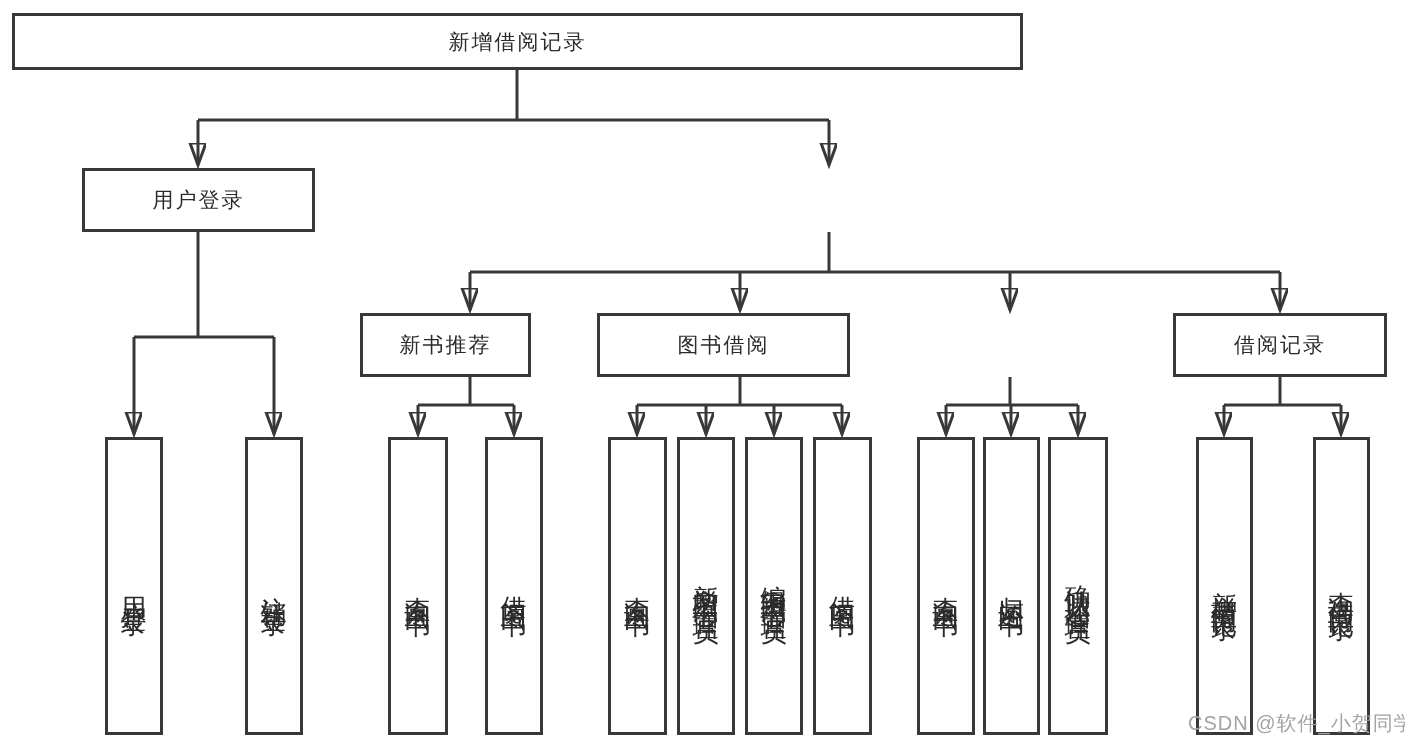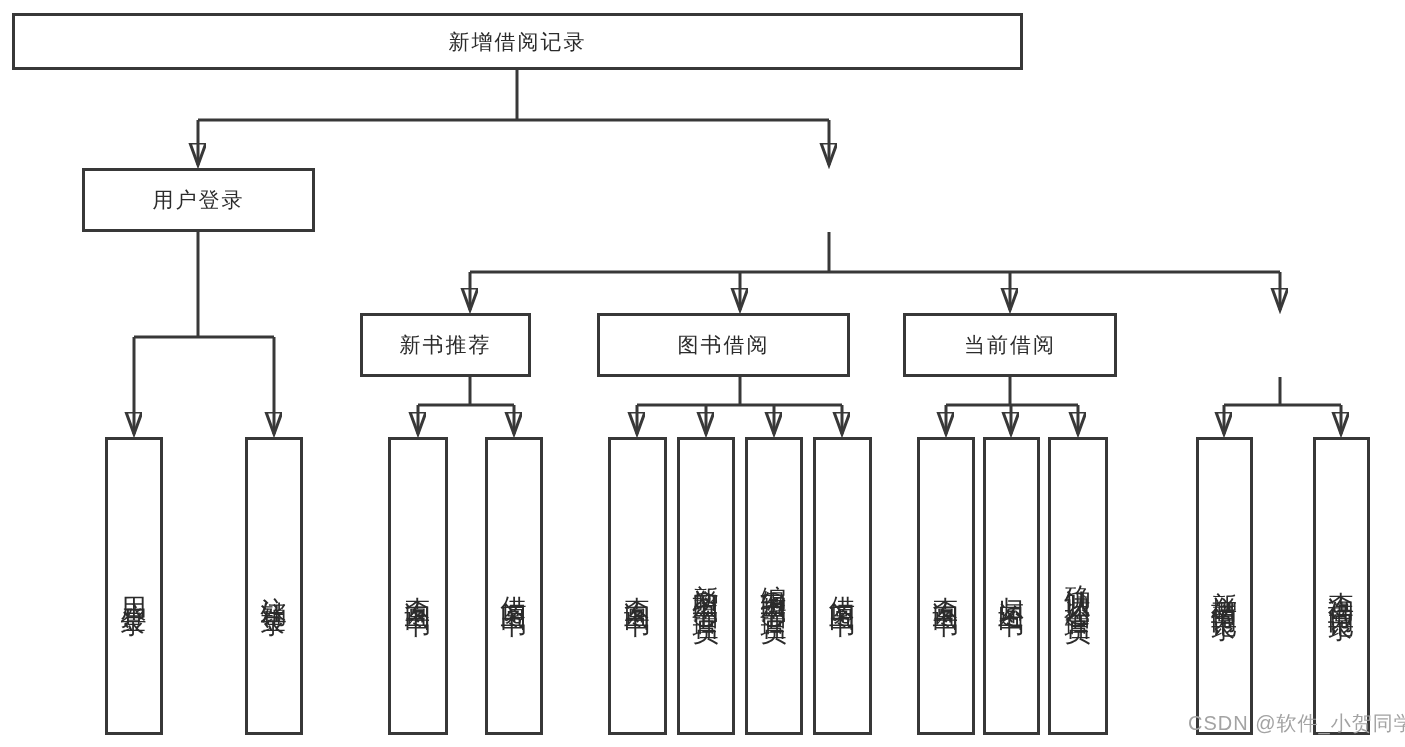--- a/index.html
+++ b/index.html
@@ -120,21 +120,21 @@
     <path d="M1224,405 L1224,434" marker-end="url(#arr)"></path>
     <path d="M1341,405 L1341,434" marker-end="url(#arr)"></path>
   </svg>
 
   <div class="node hnode" style="left:12px;top:13px;width:1011px;height:57px;">新增借阅记录</div>
 
   <div class="node hnode" style="left:82px;top:168px;width:233px;height:64px;">用户登录</div>
 
   <div class="node hnode" style="left:360px;top:313px;width:171px;height:64px;">新书推荐</div>
   <div class="node hnode" style="left:597px;top:313px;width:253px;height:64px;">图书借阅</div>
-  <div class="node hnode" style="left:903px;top:313px;width:214px;height:64px;">当前借阅</div>
+  <div class="node hnode" style="left:1173px;top:313px;width:214px;height:64px;">借阅记录</div>
 
   <div class="node vnode" style="left:105px;top:437px;width:58px;height:298px;">
     <span class="vtext">用户登录</span>
   </div>
   <div class="node vnode" style="left:245px;top:437px;width:58px;height:298px;">
     <span class="vtext">注销登录</span>
   </div>
 
   <div class="node vnode" style="left:388px;top:437px;width:60px;height:298px;">
     <span class="vtext">查询图书</span>

